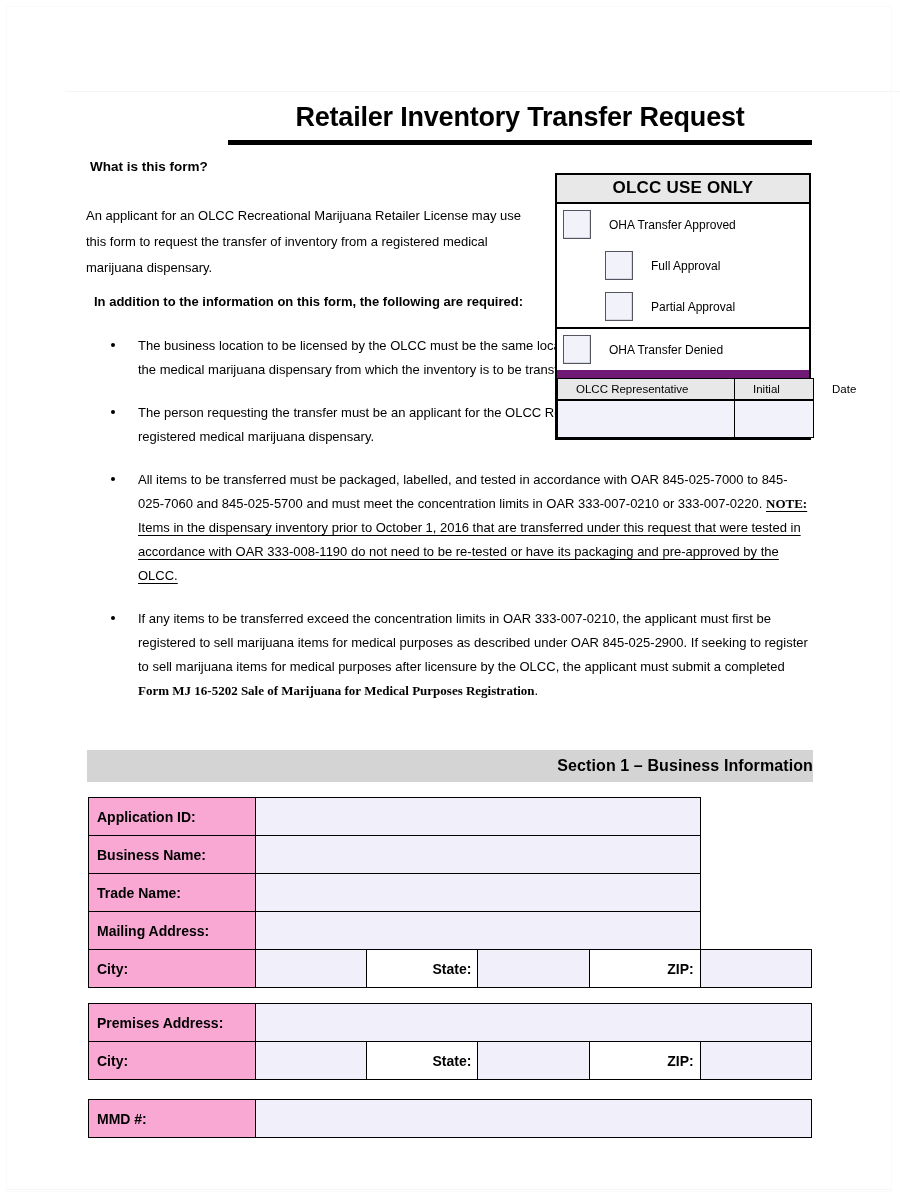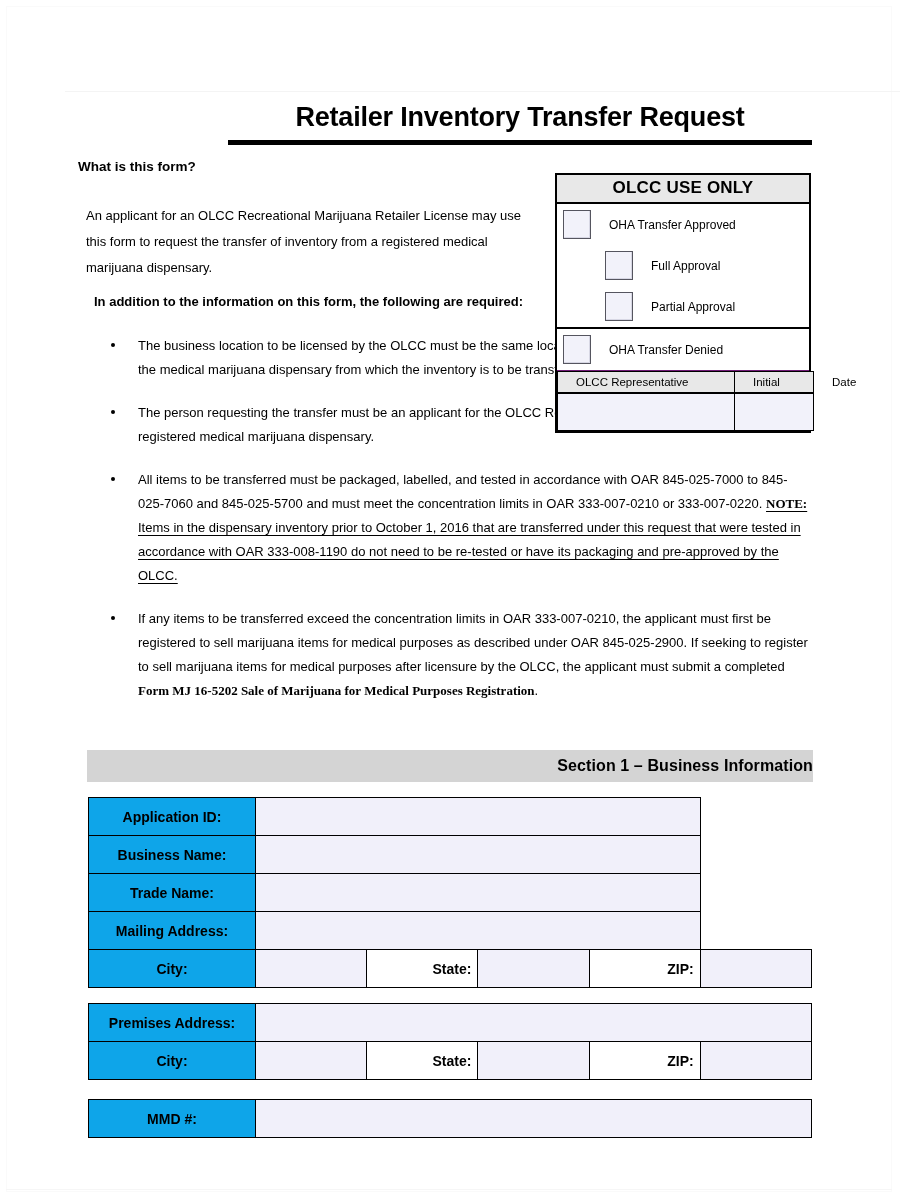--- a/index.html
+++ b/index.html
@@ -70,21 +70,21 @@
   .title-rule {
     margin-top: 6px;
     height: 5px;
     background: #000000;
     border-top: 1px solid #ffffff;
   }
 
   
   .what-heading {
     position: absolute;
-    left: 78px;
+    left: 90px;
     top: 159px;
     font-size: 13.5px;
     font-weight: bold;
   }
   .intro-para {
     position: absolute;
     left: 86px;
     top: 203px;
     width: 452px;
     font-size: 13px;
@@ -167,21 +167,21 @@
     border: 1px solid #55555f;
     background: #f2f2fa;
     box-shadow: inset -1px -1px 0 #d7d7e4;
     flex: 0 0 auto;
   }
   .cbrow .cblabel {
     margin-left: 18px;
     font-size: 12px;
   }
   .olcc-denied {
-    border-bottom: 1px solid #701a75;
+    border-bottom: 8px solid #701a75;
   }
   .olcc-table {
     width: 100%;
     border-collapse: collapse;
     table-layout: fixed;
   }
   .olcc-table th,
   .olcc-table td {
     border: 1px solid #000;
     font-size: 11.5px;
@@ -224,23 +224,23 @@
     left: 88px;
   }
   .ftable td {
     border: 1px solid #000;
     height: 37px;
     padding: 0 8px;
     font-size: 14px;
   }
   .ftable td.lbl {
     width: 150px;
-    text-align: center;
-    font-weight: bold;
-    background: #0ea5e9;
+    text-align: left;
+    font-weight: bold;
+    background: #f9a8d4;
     white-space: nowrap;
   }
   .ftable td.fld {
     background: #f1f0fa;
   }
   .ftable td.lbl-sm {
     width: 63px;
     text-align: right;
     font-weight: bold;
     background: #ffffff;

